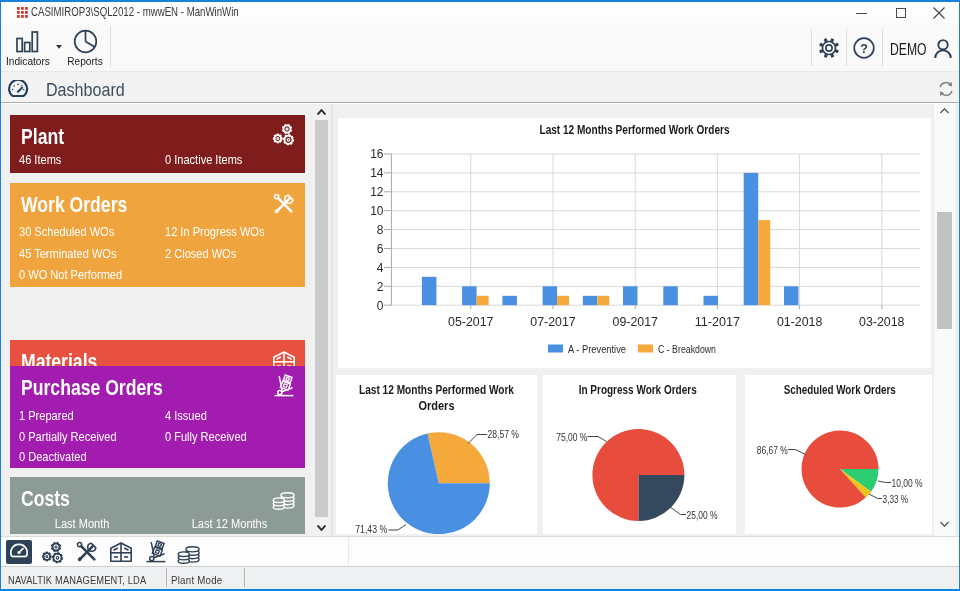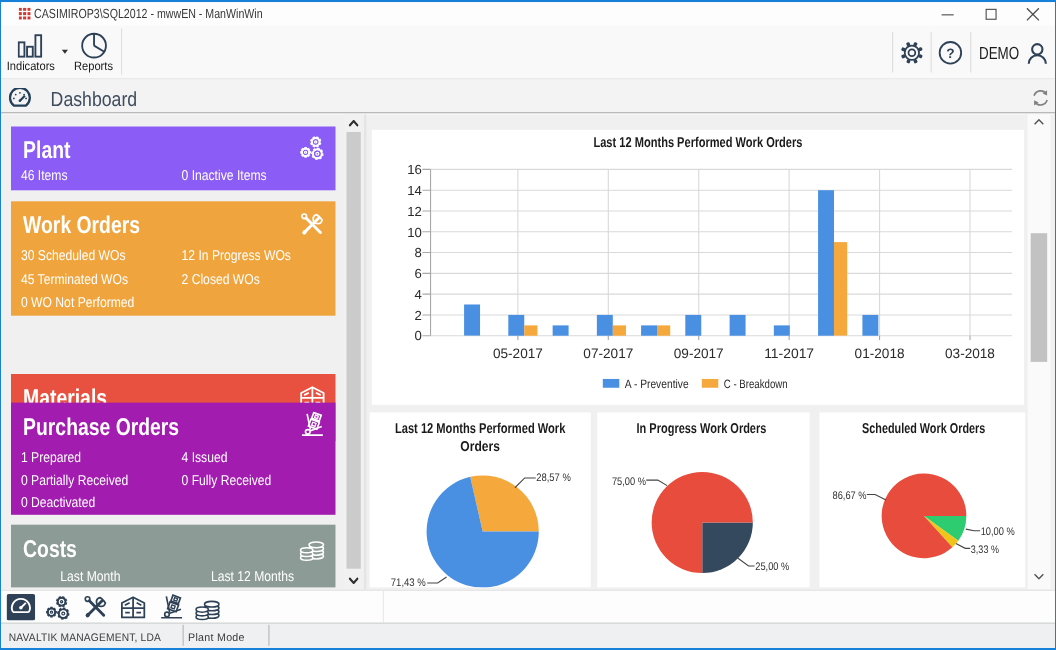--- a/index.html
+++ b/index.html
@@ -91,21 +91,21 @@
 <svg class="abs" style="left:938px;top:81px;" width="16" height="16">
 <g stroke="#808080" fill="none" stroke-width="1.5">
 <path d="M2.1,6.1 A6.2,6.2 0 0 1 13.2,4.3"></path>
 <path d="M13.9,9.9 A6.2,6.2 0 0 1 2.8,11.7"></path>
 </g>
 <path d="M13.9,1.1 L13.9,5.8 L9.8,3.9 Z" fill="#808080"></path>
 <path d="M2.1,14.9 L2.1,10.2 L6.2,12.1 Z" fill="#808080"></path>
 </svg>
 <div class="abs" style="left:1px;top:104px;width:958px;height:432px;background:#f0f0f0;"></div>
 <div class="abs" style="left:331px;top:104px;width:2px;height:432px;background:#e4e4e4;"></div>
-<div class="abs" style="left:10px;top:115px;width:295px;height:58px;background:#8b5cf6;color:#fff;">
+<div class="abs" style="left:10px;top:115px;width:295px;height:58px;background:#7f1d1d;color:#fff;">
     <div class="abs" style="left:10.5px;top:10px;font-size:22px;font-weight:bold;line-height:23px;transform:scaleX(0.80);transform-origin:0 0;white-space:nowrap;">Plant</div>
     <svg class="abs" style="left:261.5px;top:8px;" width="24" height="24">
       <g>
         <rect x="-1.1" y="-5.1" width="2.2" height="2.4" fill="#fff" transform="translate(15.0,6.0) rotate(22)"></rect>
         <rect x="-1.1" y="-5.1" width="2.2" height="2.4" fill="#fff" transform="translate(15.0,6.0) rotate(67)"></rect>
         <rect x="-1.1" y="-5.1" width="2.2" height="2.4" fill="#fff" transform="translate(15.0,6.0) rotate(112)"></rect>
         <rect x="-1.1" y="-5.1" width="2.2" height="2.4" fill="#fff" transform="translate(15.0,6.0) rotate(157)"></rect>
         <rect x="-1.1" y="-5.1" width="2.2" height="2.4" fill="#fff" transform="translate(15.0,6.0) rotate(202)"></rect>
         <rect x="-1.1" y="-5.1" width="2.2" height="2.4" fill="#fff" transform="translate(15.0,6.0) rotate(247)"></rect>
         <rect x="-1.1" y="-5.1" width="2.2" height="2.4" fill="#fff" transform="translate(15.0,6.0) rotate(292)"></rect>

